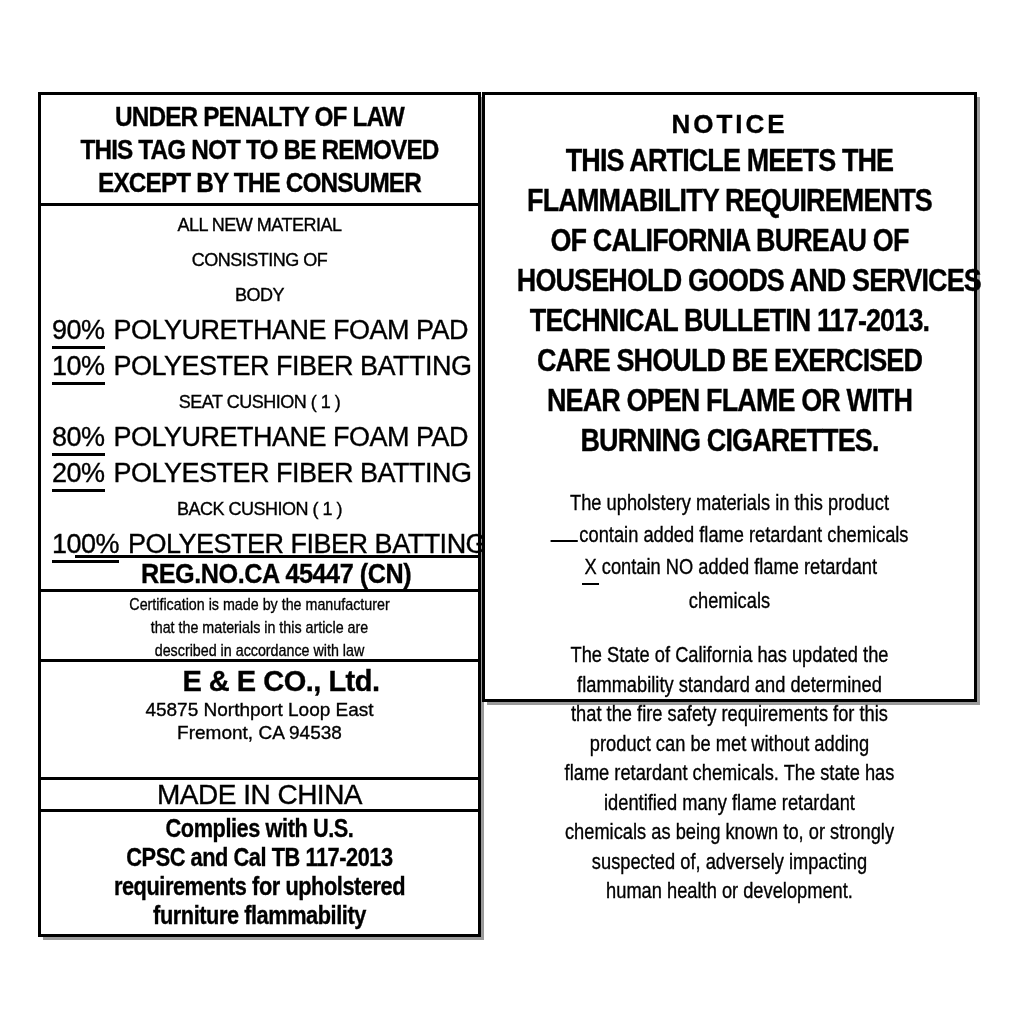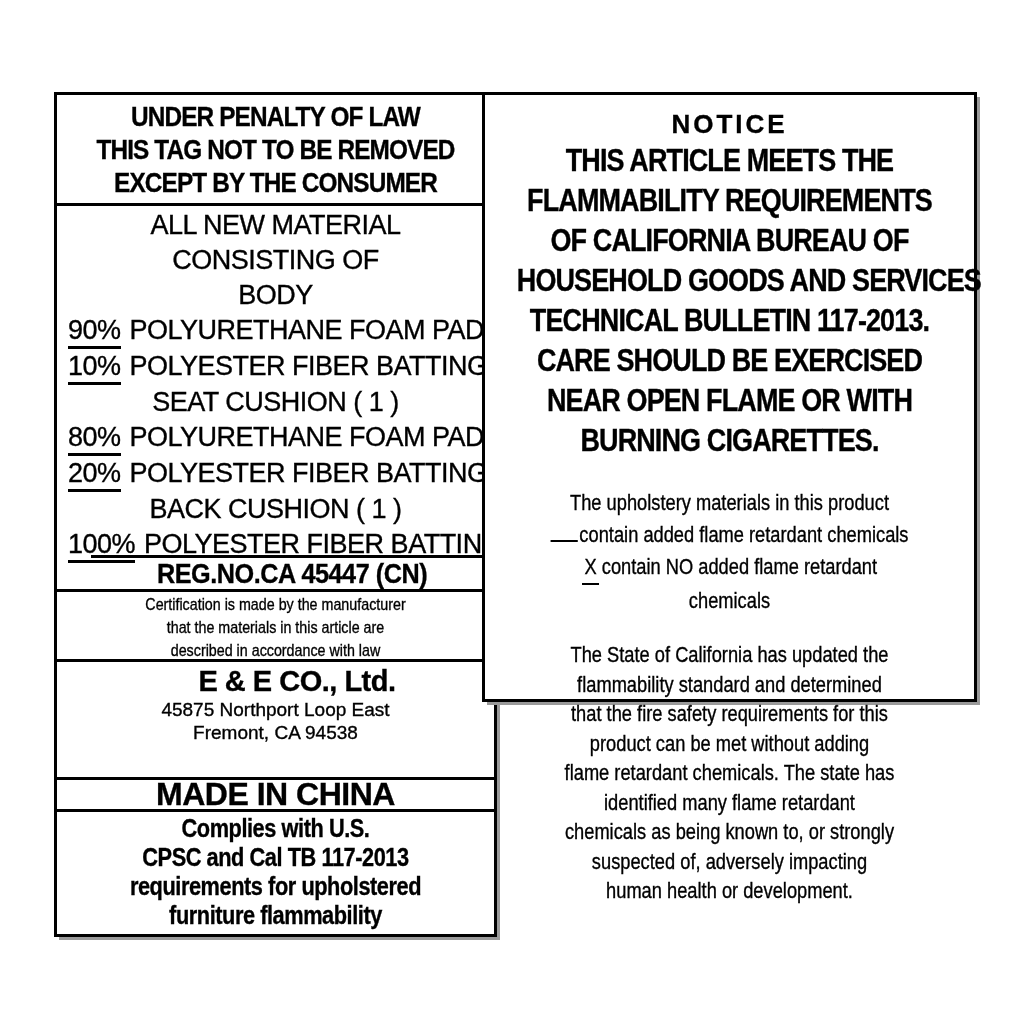--- a/index.html
+++ b/index.html
@@ -6,42 +6,42 @@
   .canvas{
     position:relative;width:1024px;height:1024px;background:#ffffff;
     font-family:"Liberation Sans","DejaVu Sans",sans-serif;color:#000;
     -webkit-text-stroke:0.35px #000;
     overflow:hidden;
   }
   .panel{
     position:absolute;top:92px;border:3px solid #000;background:#fff;
     box-sizing:border-box;box-shadow:4px 4px 0 -1px #9a9a9a;
   }
-  .panel.left{left:54px;width:443px;height:845px;display:flex;flex-direction:column;}
+  .panel.left{left:38px;width:443px;height:845px;display:flex;flex-direction:column;}
   .panel.right{left:482px;width:495px;height:610px;text-align:center;}
   .sec{box-sizing:border-box;border-top:3px solid #000;text-align:center;}
   .sec:first-child{border-top:none;}
 
   
   .sec-penalty{height:108px;padding-top:5px;}
   .sec-penalty .pl{font-size:28px;font-weight:bold;line-height:33px;letter-spacing:-1px;transform:scaleX(0.87);transform-origin:center;white-space:nowrap;}
   .sec-materials{height:352px;padding-top:2px;}
-  .mline{font-size:27px;line-height:35px;letter-spacing:-0.5px;white-space:nowrap;}
+  .mline{font-size:18px;line-height:35px;letter-spacing:-0.5px;white-space:nowrap;}
   .mrow{font-size:27px;line-height:35px;letter-spacing:-0.5px;text-align:left;padding-left:11px;white-space:nowrap;}
   .pct{display:inline-block;border-bottom:3px solid #000;margin-right:9px;line-height:31px;}
   .sec-regno{height:34px;display:flex;align-items:center;justify-content:center;margin-left:34px;}
   .sec-regno .rn{font-size:28px;font-weight:bold;letter-spacing:-0.5px;transform:scaleX(0.9);transform-origin:center;white-space:nowrap;}
   .sec-cert{height:70px;padding-top:1px;}
   .sec-cert .cl{font-size:17px;line-height:23px;transform:scaleX(0.84);transform-origin:center;white-space:nowrap;}
   .sec-madefor{height:118px;padding-top:2px;}
   .mf-head{font-size:29px;font-weight:bold;line-height:36px;letter-spacing:-0.5px;}
   .mf-co{font-size:29px;font-weight:bold;line-height:34px;letter-spacing:-0.5px;margin-left:43px;}
   .mf-addr{font-size:19px;line-height:23px;}
   .sec-origin{height:32px;display:flex;align-items:center;justify-content:center;}
-  .sec-origin .og{font-size:32px;font-weight:bold;letter-spacing:-0.5px;}
+  .sec-origin .og{font-size:28px;font-weight:normal;letter-spacing:-0.5px;}
   .sec-comply{flex:1;padding-top:2px;}
   .sec-comply .cpl{font-size:25px;font-weight:bold;line-height:29px;letter-spacing:-0.5px;transform:scaleX(0.87);transform-origin:center;white-space:nowrap;}
 
   
   .notice-title{margin-top:12px;font-size:26px;font-weight:bold;letter-spacing:3px;line-height:34px;}
   .stmt .sl{font-size:31px;font-weight:bold;line-height:40px;letter-spacing:-1px;transform:scaleX(0.87);transform-origin:center;white-space:nowrap;}
   .uph{margin-top:26px;}
   .uph .ul{font-size:21.5px;line-height:32px;transform:scaleX(0.85);transform-origin:center;white-space:nowrap;}
   .blank-line{display:inline-block;width:32px;height:0.95em;border-bottom:2.5px solid #000;margin-right:2px;}
   .xmark{display:inline-block;border-bottom:2.5px solid #000;padding:0 3px;margin-right:3px;}

